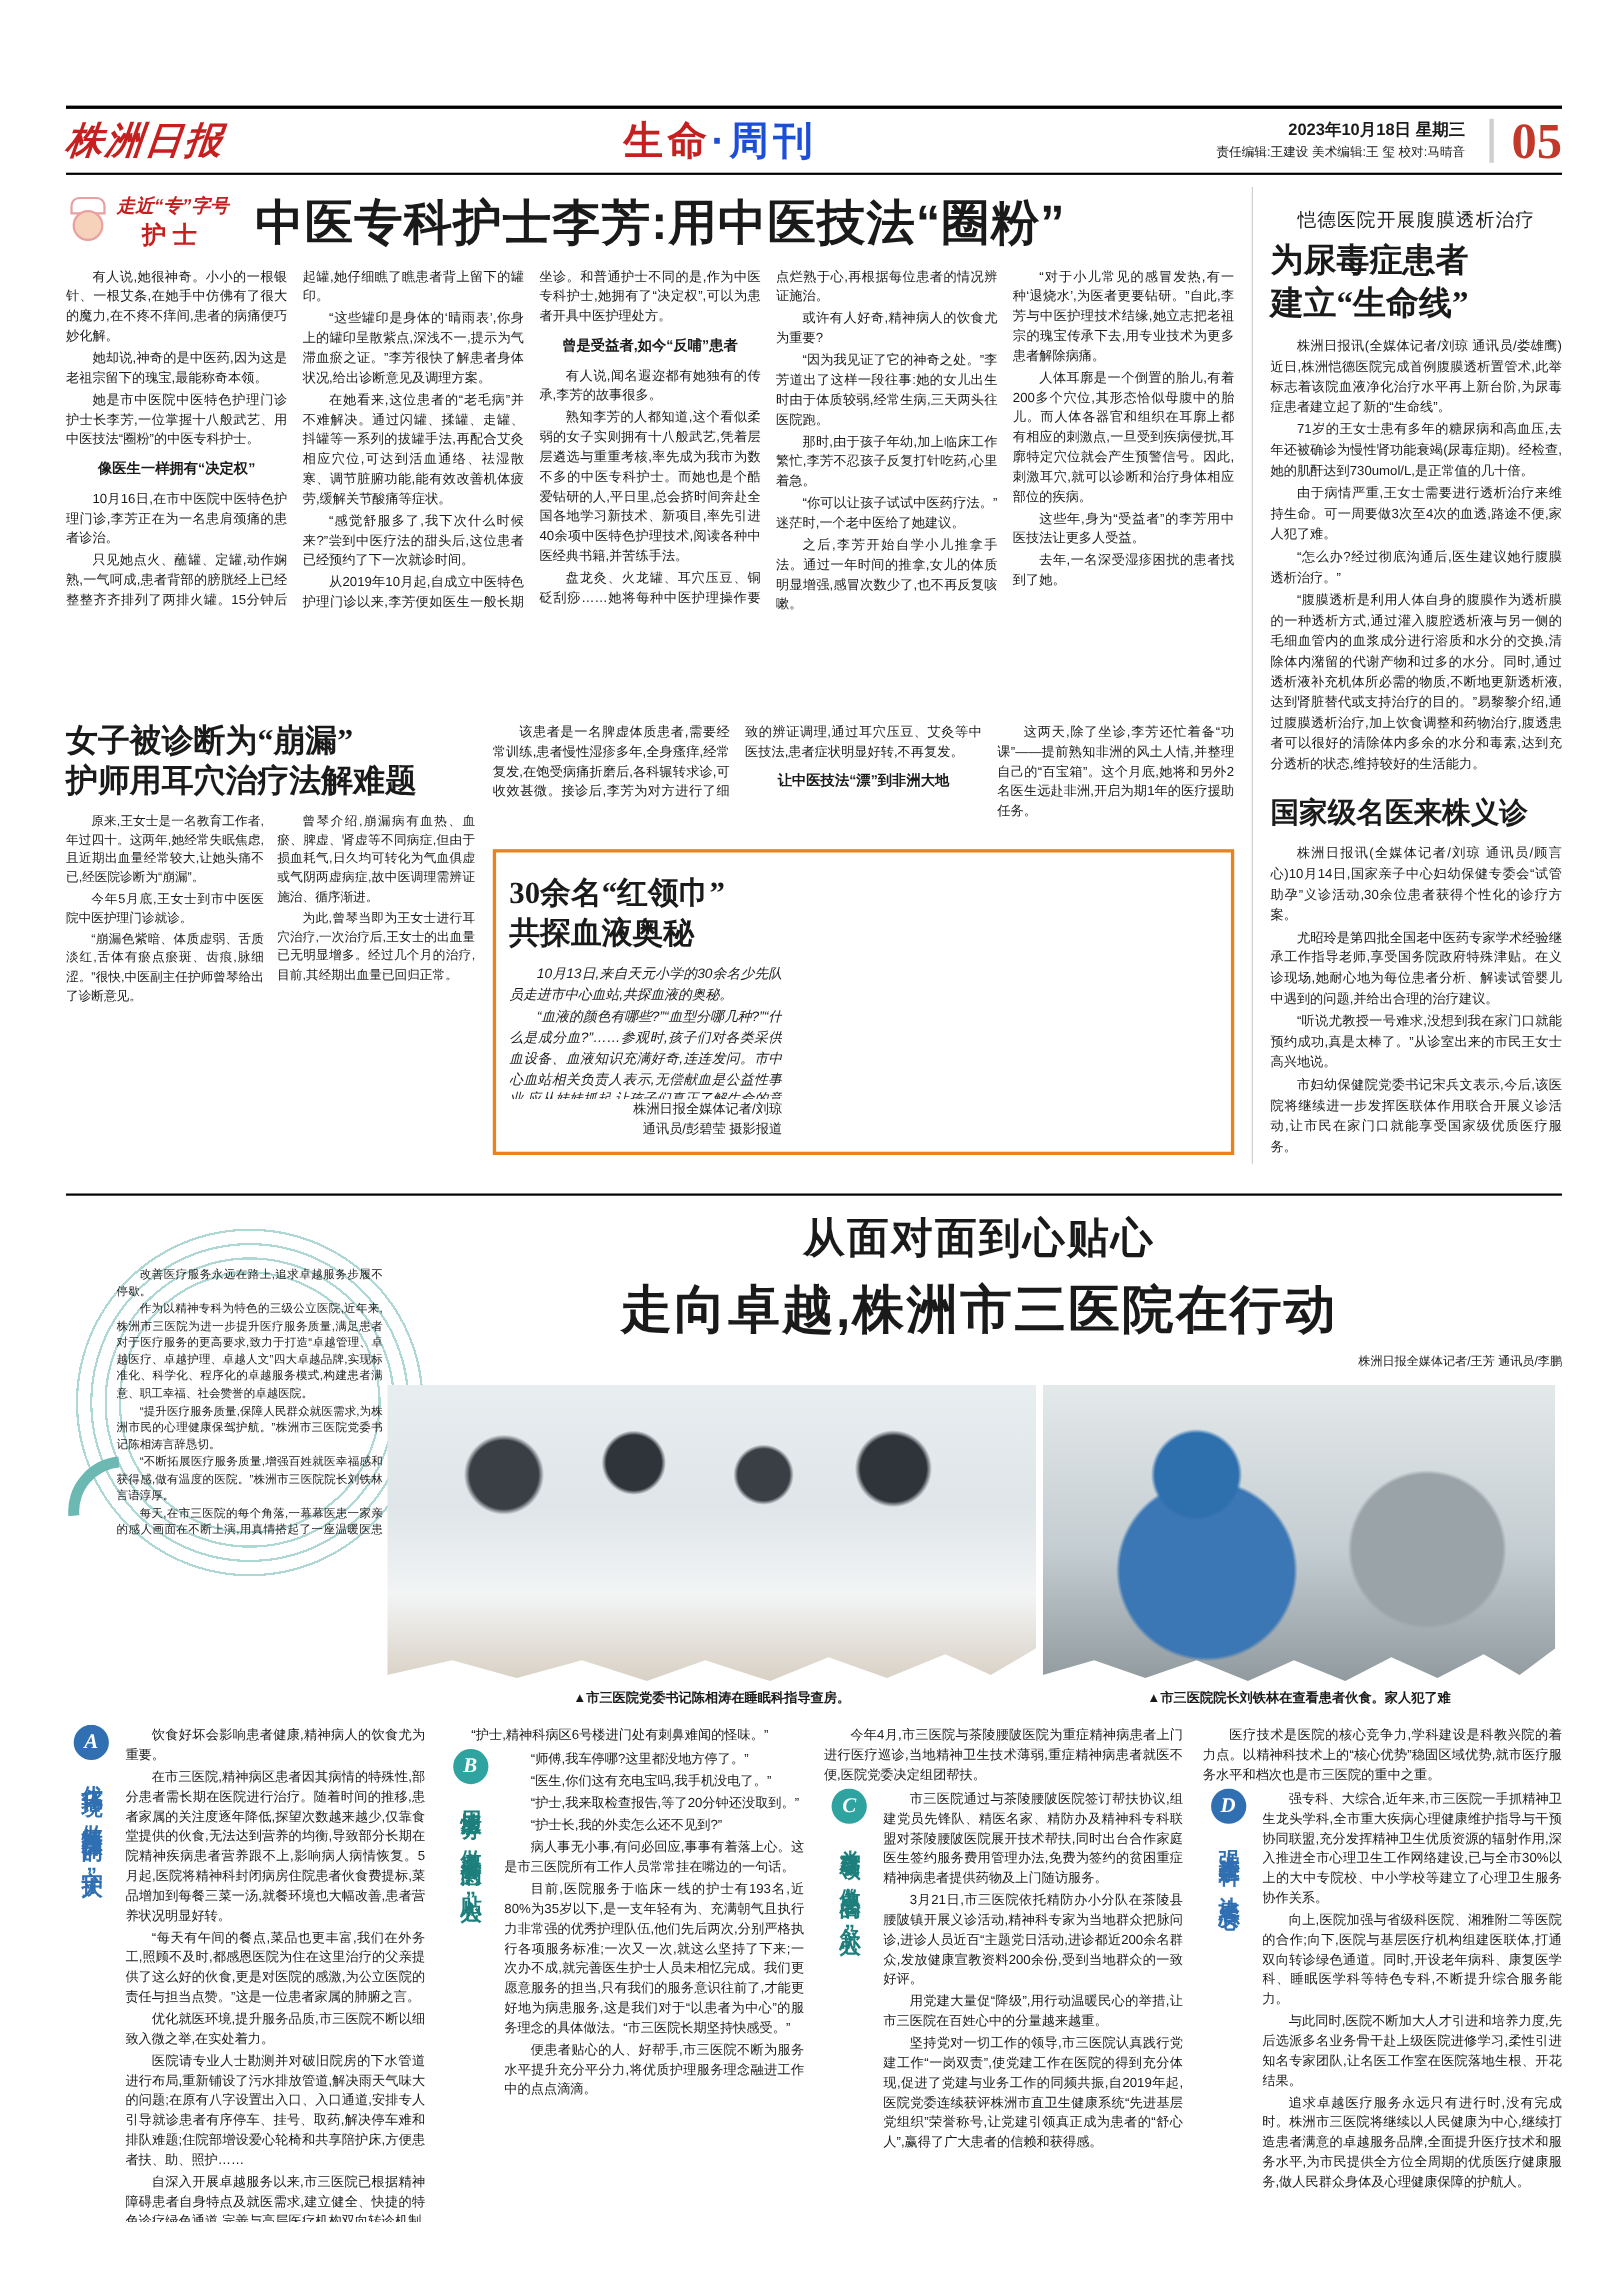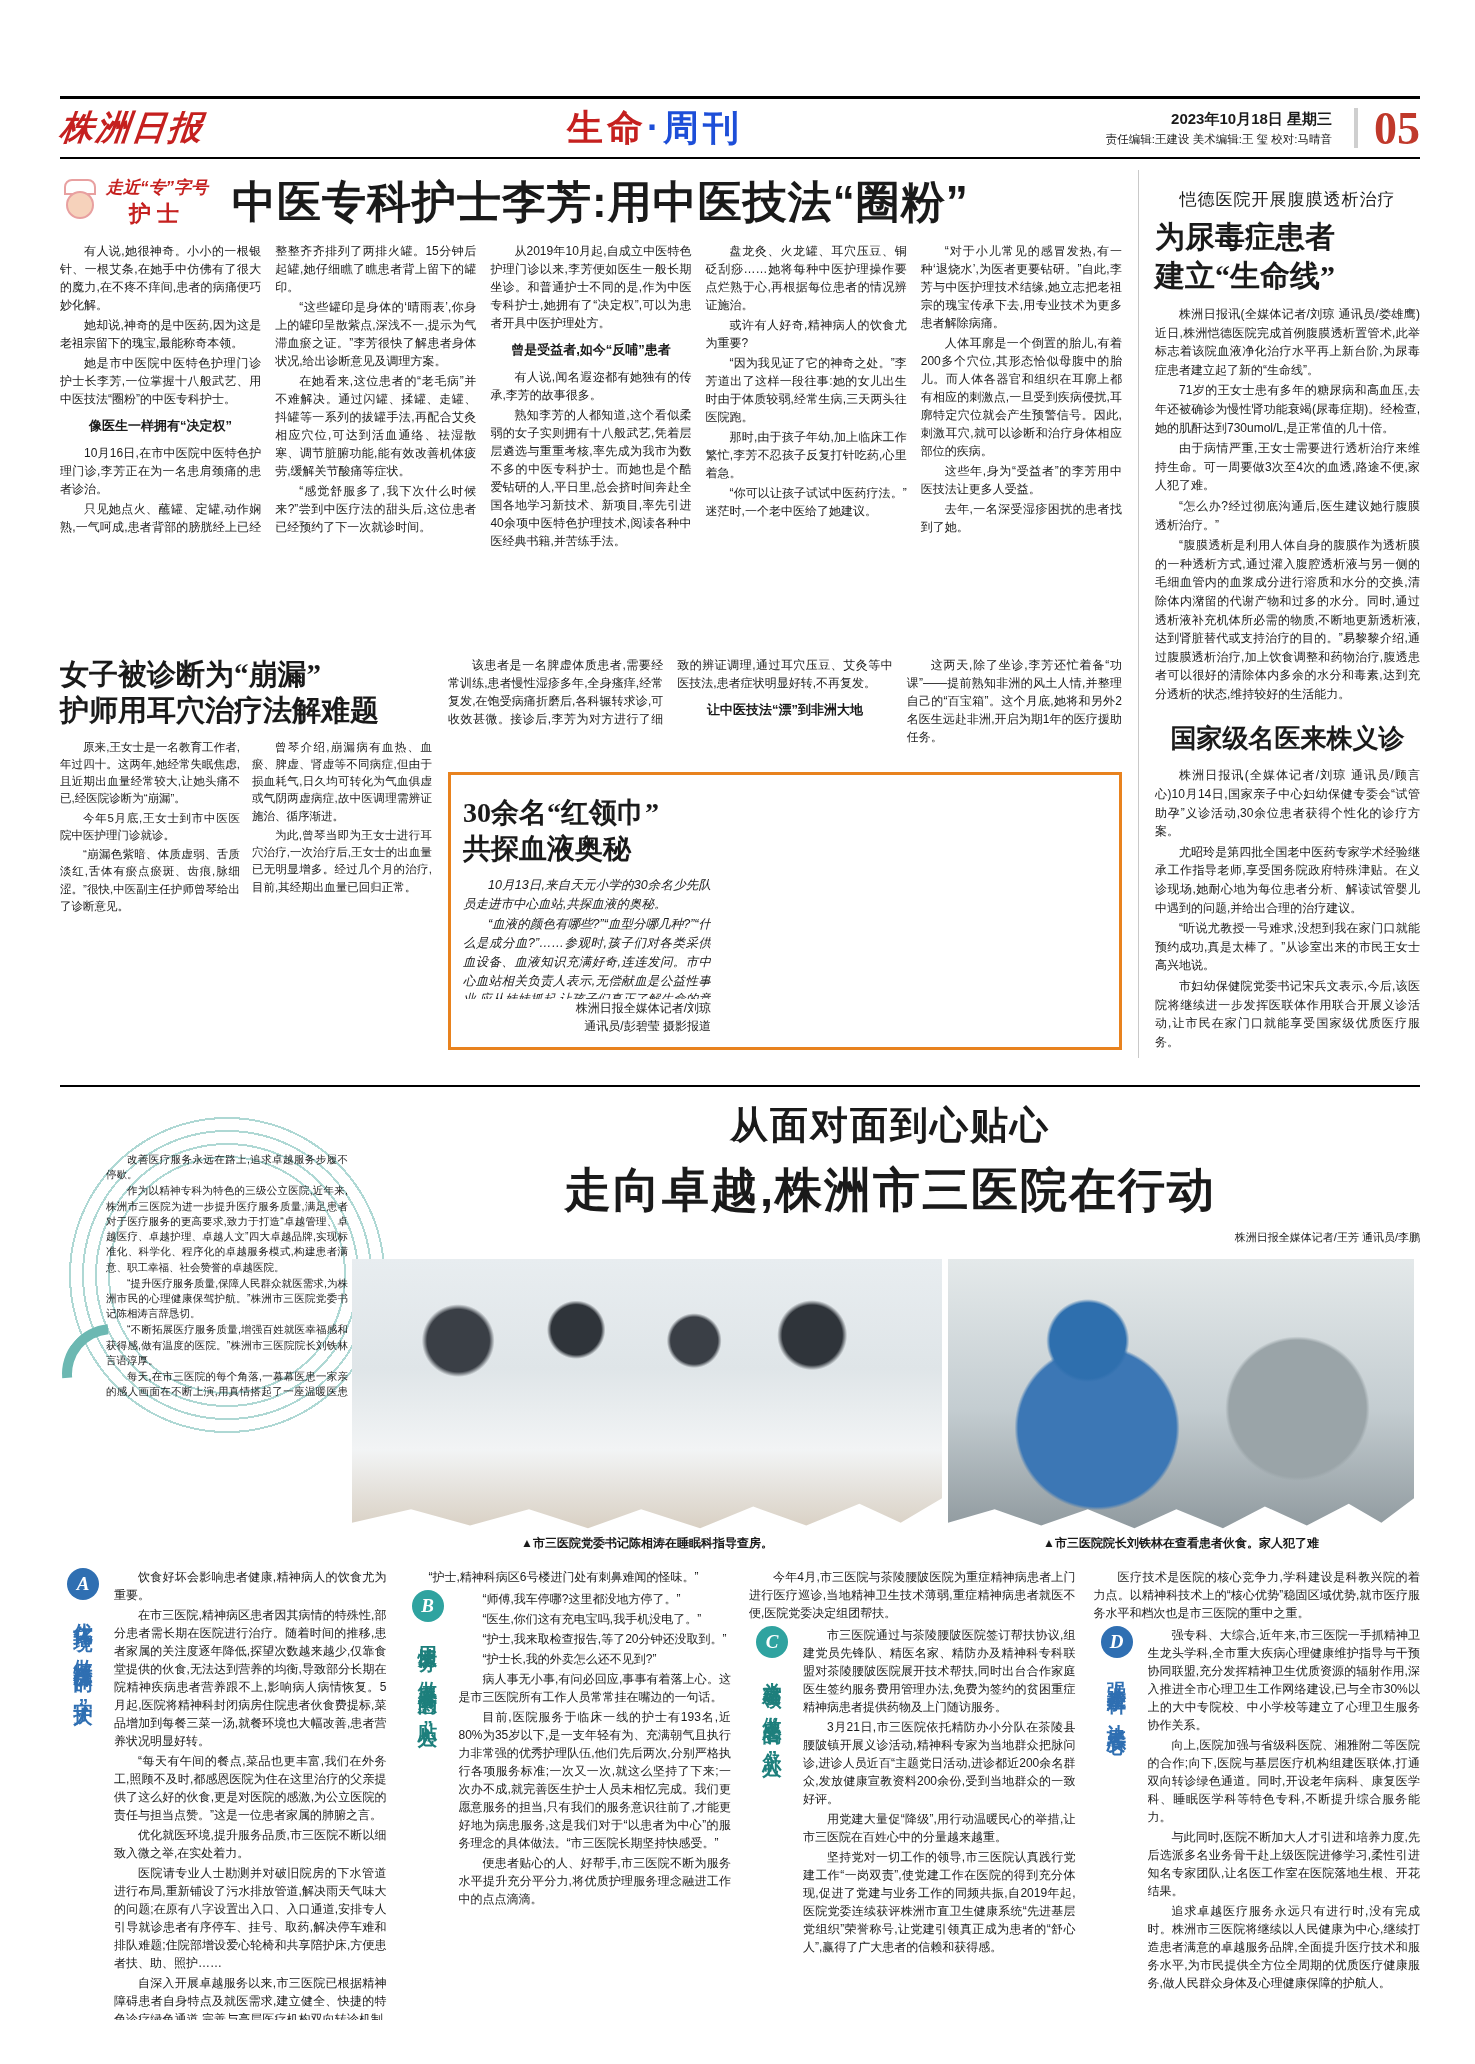--- a/index.html
+++ b/index.html
@@ -70,21 +70,21 @@
       radial-gradient(circle at 30% 52%,#5d4a3a 0 5%,transparent 6%),
       radial-gradient(circle at 52% 50%,#4a3a30 0 5%,transparent 6%),
       linear-gradient(180deg,#dfe9ec 0%,#cfdade 45%,#b9c4c2 100%);}
 
   
   .sidebar{position:absolute;left:1078px;top:0;width:282px;height:888px;border-left:1px solid var(--ltgray);
            padding-left:16px;overflow:hidden;}
   .sb-kicker{font-size:17px;text-align:center;margin-top:18px;letter-spacing:1px;}
   .sb-head{font-family:"Liberation Serif","DejaVu Serif",serif;font-weight:bold;font-size:30px;line-height:1.3;margin-top:6px;}
   .sb-body{margin-top:10px;font-size:12px;line-height:1.55;text-align:justify;}
-  .sb-head2{font-family:Liberation Sans, sans-serif;font-weight:bold;font-size:26px;text-align:center;margin:18px 0 8px;}
+  .sb-head2{font-family:Liberation Sans, sans-serif;font-weight:bold;font-size:26px;text-align:left;margin:18px 0 8px;}
 
   
   .rule-bot{position:absolute;left:60px;top:1085px;width:1360px;height:2px;background:#000;}
   .bottom-zone{position:absolute;left:60px;top:1100px;width:1360px;height:944px;}
   .bz-headline{padding-left:300px;text-align:center;}
   .bz-h1{font-size:38px;font-weight:900;letter-spacing:2px;}
   .bz-h2{font-size:47px;font-weight:900;letter-spacing:2px;margin-top:8px;}
   .bz-byline{font-size:11px;text-align:right;padding-left:300px;margin-top:8px;}
 
   .spiral{position:absolute;left:8px;top:16px;width:318px;height:318px;border-radius:50%;
@@ -179,20 +179,21 @@
           <p>“感觉舒服多了,我下次什么时候来?”尝到中医疗法的甜头后,这位患者已经预约了下一次就诊时间。</p>
           <p>从2019年10月起,自成立中医特色护理门诊以来,李芳便如医生一般长期坐诊。和普通护士不同的是,作为中医专科护士,她拥有了“决定权”,可以为患者开具中医护理处方。</p>
           <p class="sub">曾是受益者,如今“反哺”患者</p>
           <p>有人说,闻名遐迩都有她独有的传承,李芳的故事很多。</p>
           <p>熟知李芳的人都知道,这个看似柔弱的女子实则拥有十八般武艺,凭着层层遴选与重重考核,率先成为我市为数不多的中医专科护士。而她也是个酷爱钻研的人,平日里,总会挤时间奔赴全国各地学习新技术、新项目,率先引进40余项中医特色护理技术,阅读各种中医经典书籍,并苦练手法。</p>
           <p>盘龙灸、火龙罐、耳穴压豆、铜砭刮痧……她将每种中医护理操作要点烂熟于心,再根据每位患者的情况辨证施治。</p>
           <p>或许有人好奇,精神病人的饮食尤为重要?</p>
           <p>“因为我见证了它的神奇之处。”李芳道出了这样一段往事:她的女儿出生时由于体质较弱,经常生病,三天两头往医院跑。</p>
           <p>那时,由于孩子年幼,加上临床工作繁忙,李芳不忍孩子反复打针吃药,心里着急。</p>
           <p>“你可以让孩子试试中医药疗法。”迷茫时,一个老中医给了她建议。</p>
+          <p>之后,李芳开始自学小儿推拿手法。通过一年时间的推拿,女儿的体质明显增强,感冒次数少了,也不再反复咳嗽。</p>
           <p>“对于小儿常见的感冒发热,有一种‘退烧水’,为医者更要钻研。”自此,李芳与中医护理技术结缘,她立志把老祖宗的瑰宝传承下去,用专业技术为更多患者解除病痛。</p>
           <p>人体耳廓是一个倒置的胎儿,有着200多个穴位,其形态恰似母腹中的胎儿。而人体各器官和组织在耳廓上都有相应的刺激点,一旦受到疾病侵扰,耳廓特定穴位就会产生预警信号。因此,刺激耳穴,就可以诊断和治疗身体相应部位的疾病。</p>
           <p>这些年,身为“受益者”的李芳用中医技法让更多人受益。</p>
           <p>去年,一名深受湿疹困扰的患者找到了她。</p>
         </div>
 
       <div class="row2">
         <article class="bengLou">
           <h2 class="bl-head">
             <span>女子被诊断为“崩漏”</span><br>

